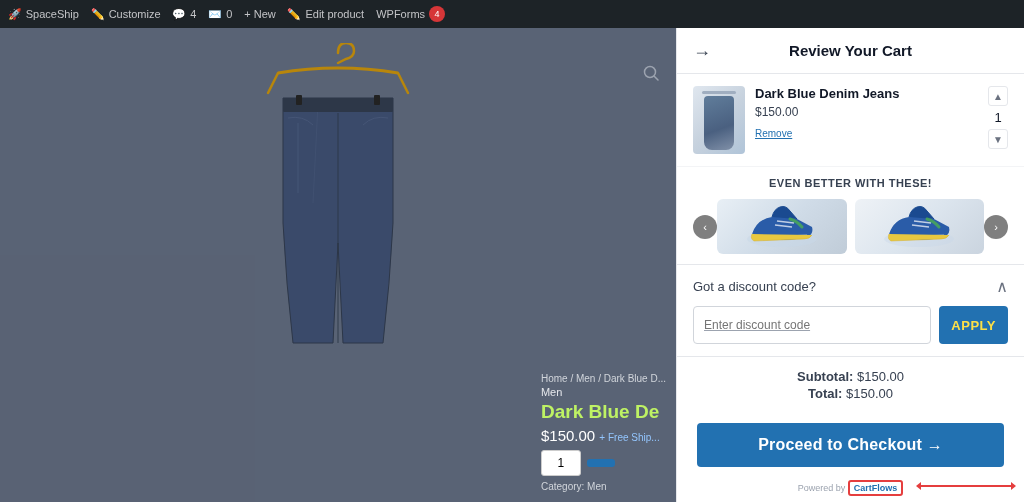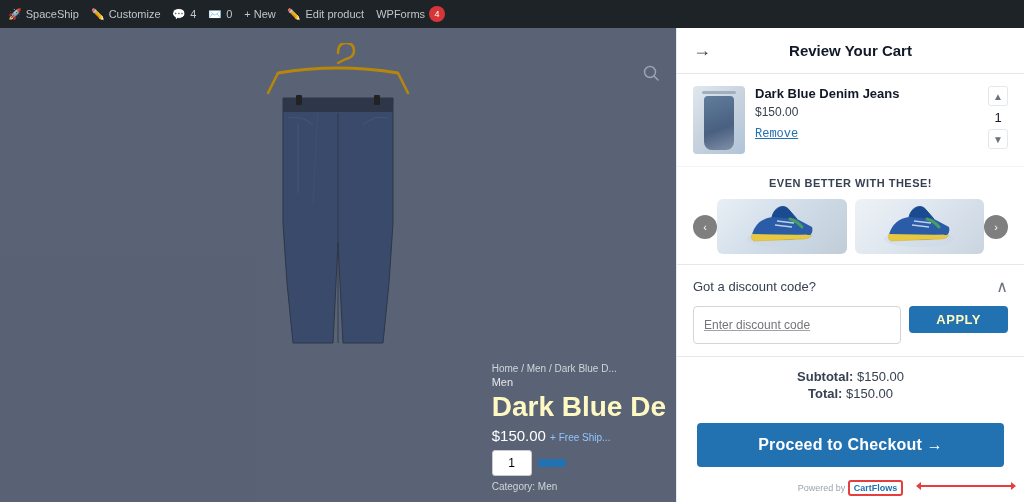--- a/index.html
+++ b/index.html
@@ -172,25 +172,24 @@
       font-weight: 600;
       color: #111827;
       margin-bottom: 4px;
     }
     .cart-item-price {
       font-size: 12px;
       color: #374151;
       margin-bottom: 4px;
     }
     .cart-item-remove {
-      font-size: 12px;
+      font-size: 10px;
       color: #2271b1;
       text-decoration: underline;
       cursor: pointer;
-      font-family: Liberation Mono, monospace;
     }
     .cart-item-qty-controls {
       display: flex;
       flex-direction: column;
       align-items: center;
       gap: 4px;
     }
     .qty-arrow {
       width: 20px;
       height: 20px;
@@ -306,28 +305,28 @@
       height: 38px;
       border: 1px solid #d1d5db;
       border-radius: 4px;
       padding: 0 10px;
       font-size: 12px;
       color: #9ca3af;
       text-decoration: underline;
     }
     .apply-btn {
       background: #2271b1;
-      color: #fef9c3;
+      color: #fde047;
       border: none;
-      padding: 0 27px;
+      padding: 0 12px;
       border-radius: 4px;
       font-size: 13px;
       font-weight: 600;
       cursor: pointer;
-      height: 27px;
+      height: 38px;
       letter-spacing: 0.5px;
     }
 
     
     .cart-totals {
       padding: 12px 16px 8px;
       text-align: center;
     }
     .total-row {
       font-size: 13px;
@@ -450,21 +449,21 @@
         <line x1="80" y1="70" x2="80" y2="300" stroke="#2d3748" stroke-width="1.5" opacity="0.6"></line>
 
         <path d="M30 75 Q45 72 55 82" stroke="#4a5a7a" stroke-width="1" fill="none" opacity="0.7"></path>
         <path d="M105 82 Q115 72 130 75" stroke="#4a5a7a" stroke-width="1" fill="none" opacity="0.7"></path>
       </svg>
     </div>
 
     <div style="position:absolute;bottom:10px;right:10px;z-index:4;max-width:240px;">
       <div style="font-size:10px;color:#d1d5db;margin-bottom:2px;">Home / Men / Dark Blue D...</div>
       <div style="font-size:11px;color:#e5e7eb;margin-bottom:3px;">Men</div>
-      <div style="font-size:28px;font-weight:700;color:#fef9c3;margin-bottom:4px;">Dark Blue De</div>
+      <div style="font-size:19px;font-weight:700;color:#bef264;margin-bottom:4px;">Dark Blue De</div>
       <div style="font-size:15px;color:#fff;margin-bottom:6px;">
         <span>$150.00</span>
         <span style="font-size:10px;color:#93c5fd;">+ Free Ship...</span>
       </div>
       <div style="display:flex;align-items:center;gap:6px;">
         <input type="text" class="qty-input-small" value="1" readonly="" style="">
         <button class="add-btn-partial" style="padding:4px 14px;font-size:11px;background:#2271b1;color:#fff;border:none;border-radius:3px;cursor:pointer;"></button>
       </div>
       <div style="font-size:10px;color:#d1d5db;margin-top:5px;">Category: Men</div>
     </div>

